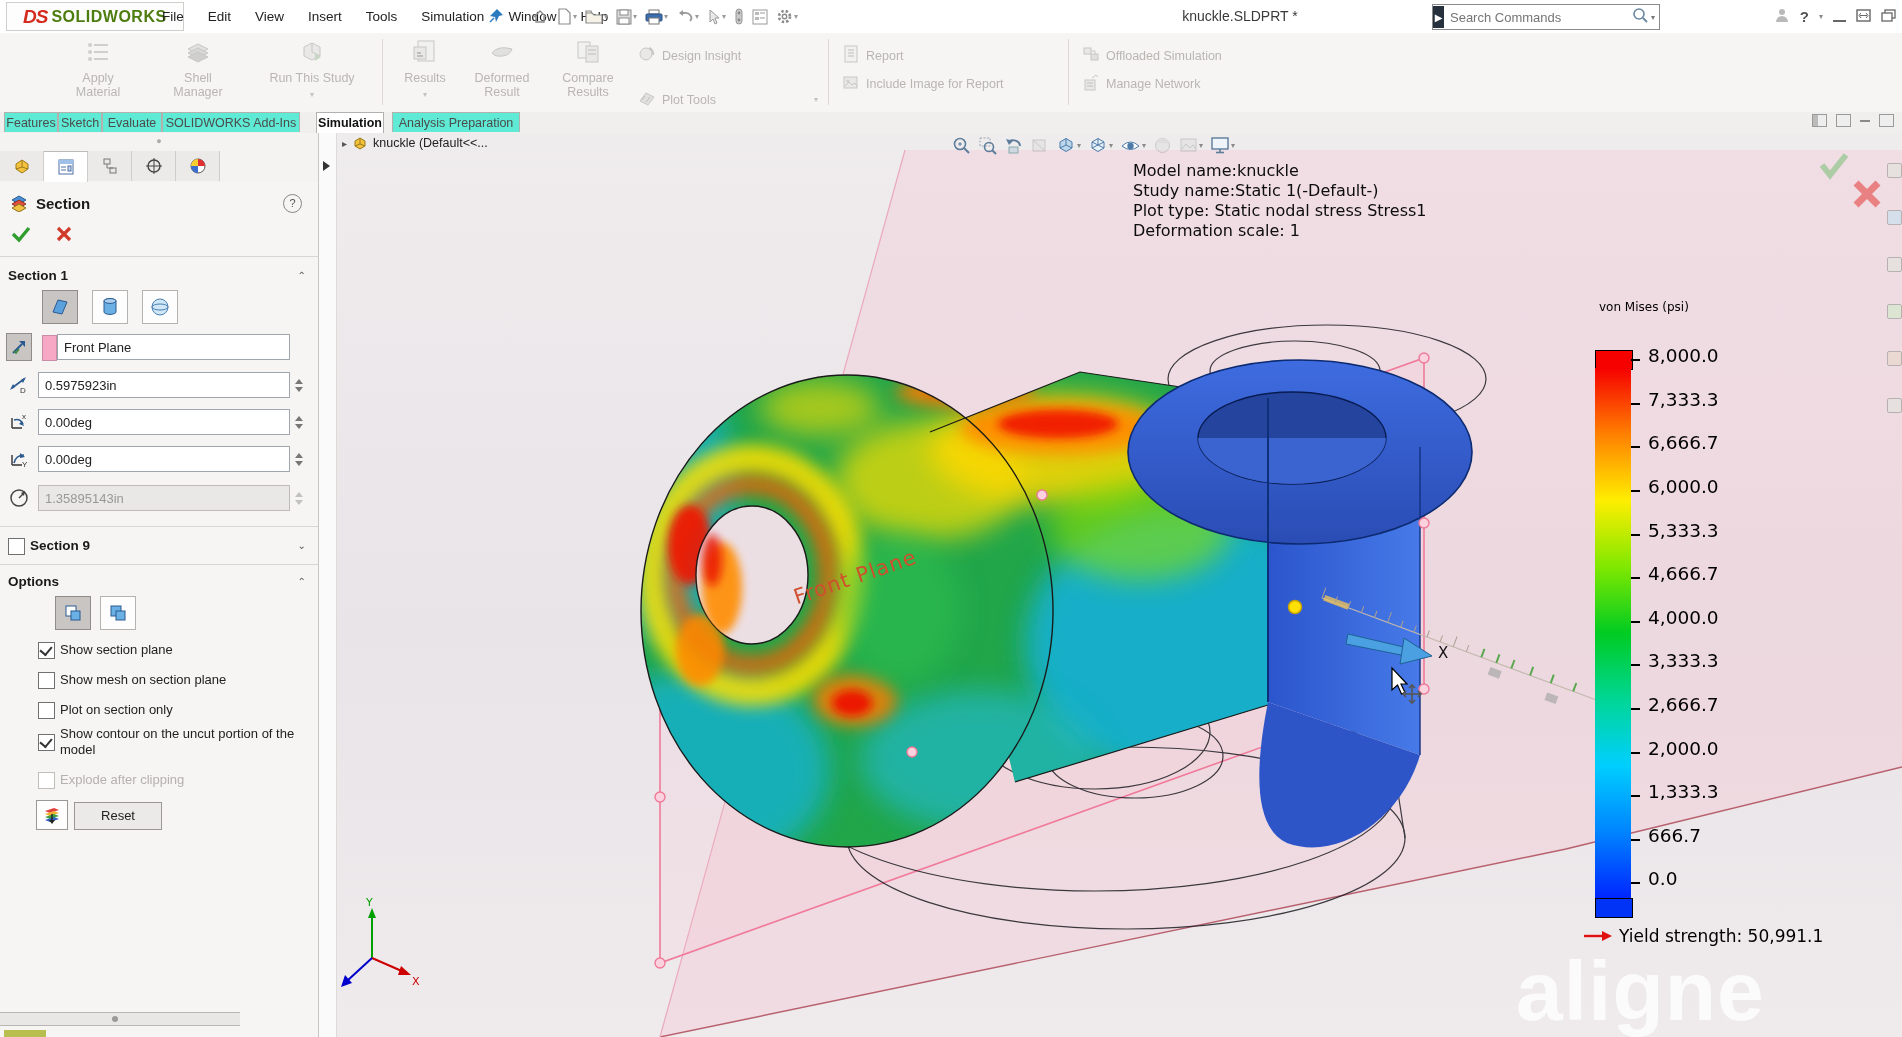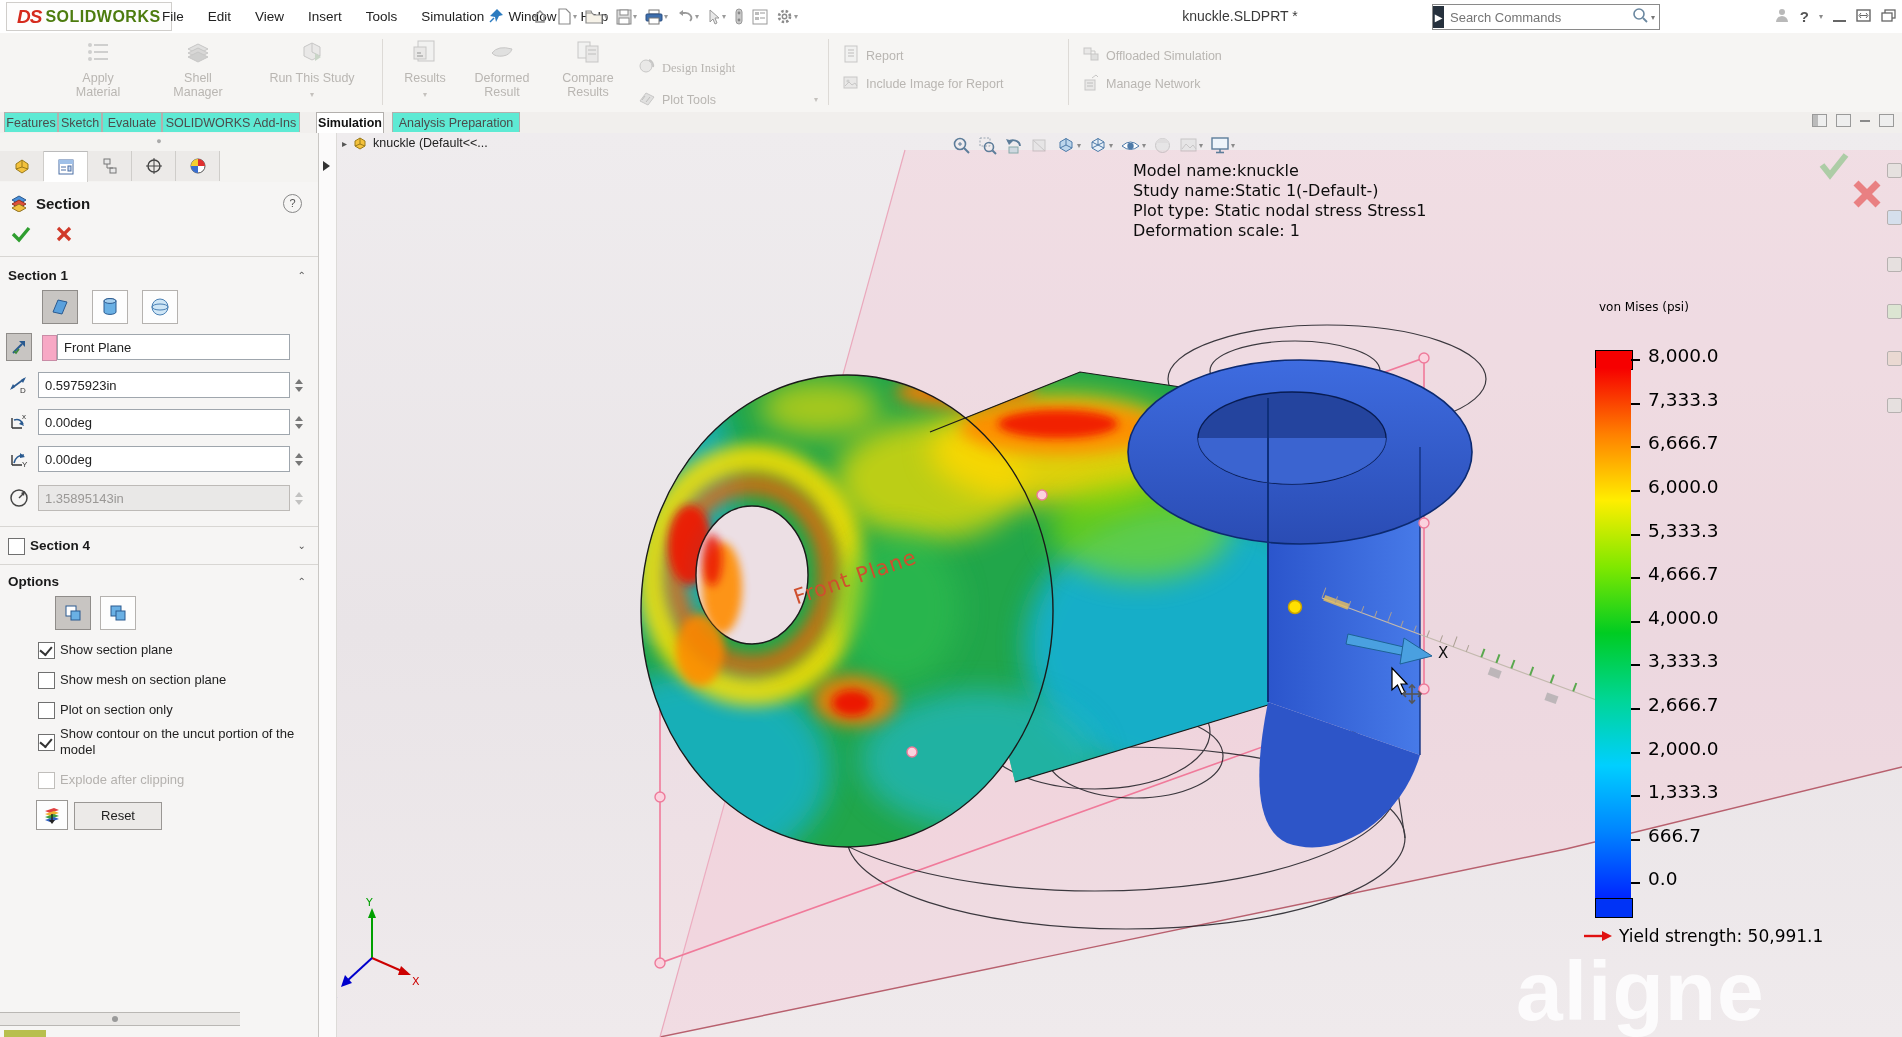--- a/index.html
+++ b/index.html
@@ -2,21 +2,21 @@
 <html><head>
 <meta charset="utf-8">
 <style>
   html,body{margin:0;padding:0;background:#888;}
   #app{position:relative;width:1902px;height:1037px;background:#fff;overflow:hidden;
        font-family:"Liberation Sans",sans-serif;-webkit-font-smoothing:antialiased;}
   .abs{position:absolute;}
 
   
   #menubar{position:absolute;left:0;top:0;width:1902px;height:33px;background:#ffffff;border-bottom:1px solid #e3e1df;}
-  #logo{position:absolute;left:6px;top:2px;height:27px;padding:0 10px;border:1px solid #d0cecb;background:#fdfdfd;
+  #logo{position:absolute;left:6px;top:2px;height:27px;padding:0 16px;border:1px solid #d0cecb;background:#fdfdfd;
         display:flex;align-items:center;gap:4px;}
   #logo .ds{font-style:italic;font-weight:bold;color:#d52b1e;font-size:19px;letter-spacing:-1px;}
   #logo .sw{color:#4d7c0f;font-size:16px;font-weight:bold;letter-spacing:.5px;}
   #menus{position:absolute;left:150px;top:0;height:33px;display:flex;align-items:center;}
   .menu-item{padding:0 12px;font-size:13.5px;color:#222;height:33px;line-height:33px;cursor:default;}
   #pin-icon{position:absolute;left:488px;top:8px;}
   #qat{position:absolute;left:528px;top:0;height:33px;display:flex;align-items:center;gap:2px;}
   .qat-btn{display:flex;align-items:center;height:26px;padding:0 3px;color:#8b8b8b;}
   .qat-caret{font-size:8px;color:#9a9a9a;margin-left:1px;}
   #doc-title{position:absolute;left:1240px;top:0;transform:translateX(-50%);height:33px;line-height:33px;
@@ -291,21 +291,21 @@
     <div class="rb-big" style="left:548px;width:80px;">
       <div class="rb-icon"><svg width="26" height="26" viewBox="0 0 26 26" class="gray-icon">
             <rect x="3" y="3" width="12" height="16" fill="#eee" stroke="#999"></rect>
             <rect x="11" y="7" width="12" height="16" fill="#ddd" stroke="#999"></rect>
             <line x1="13" y1="11" x2="21" y2="11" stroke="#888"></line>
             <line x1="13" y1="15" x2="21" y2="15" stroke="#888"></line>
           </svg></div>
       <div>Compare</div>
         <div>Results</div>
     </div>
-    <div class="rb-small-row" style="left:638px;top:24px;font-family:Liberation Serif, serif;">
+    <div class="rb-small-row" style="left:638px;top:12px;">
       <span><svg width="18" height="18" viewBox="0 0 18 18" class="gray-icon">
             <circle cx="8" cy="9" r="6" fill="#ddd" stroke="#999"></circle>
             <path d="M11 3 a6 6 0 0 1 4 7" fill="none" stroke="#999" stroke-width="2"></path>
           </svg></span>
       <span>Design Insight</span>
     </div>
     <div class="rb-small-row" style="left:638px;top:56px;width:180px;">
       <span><svg width="18" height="18" viewBox="0 0 18 18" class="gray-icon">
             <path d="M2 12 L8 4 L16 8 L10 16 Z" fill="#ccc" stroke="#999"></path>
             <path d="M4 11 l3 -4 M8 13 l4 -5" stroke="#888"></path>
@@ -856,21 +856,21 @@
       </div>
       <div class="fld disabled" style="top:303px;">1.35895143in</div>
       <div class="spin" style="top:303px;opacity:.4;">
           <span class="sp-up"></span>
           <span class="sp-dn"></span>
         </div>
 
       <div class="pm-divider" style="top:344px;"></div>
 
       <div class="cb" style="left:8px;top:356px;"></div>
-      <div class="grp-head" style="left:30px;top:356px;">Section 4</div>
+      <div class="grp-head" style="left:30px;top:356px;">Section 9</div>
       <div class="chev" style="top:358px;">⌄</div>
       <div class="pm-divider" style="top:382px;"></div>
 
       <div class="grp-head" style="top:392px;">Options</div>
       <div class="chev" style="top:394px;">⌃</div>
 
       <div class="tool3 pressed" style="left:55px;top:414px;">
         <svg width="20" height="20" viewBox="0 0 20 20">
             <rect x="3" y="3" width="10" height="10" fill="#fff" stroke="#2a5a90"></rect>
             <rect x="8" y="8" width="9" height="9" fill="#6ab0e4" stroke="#2a5a90"></rect>

